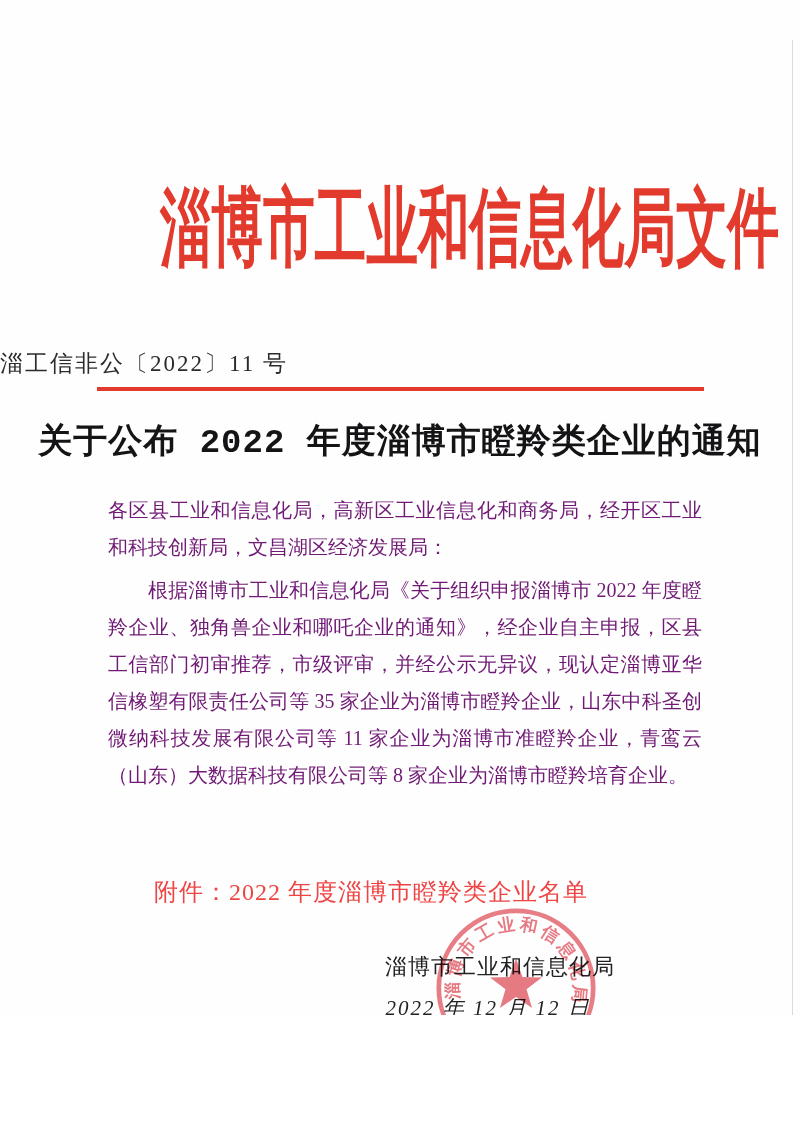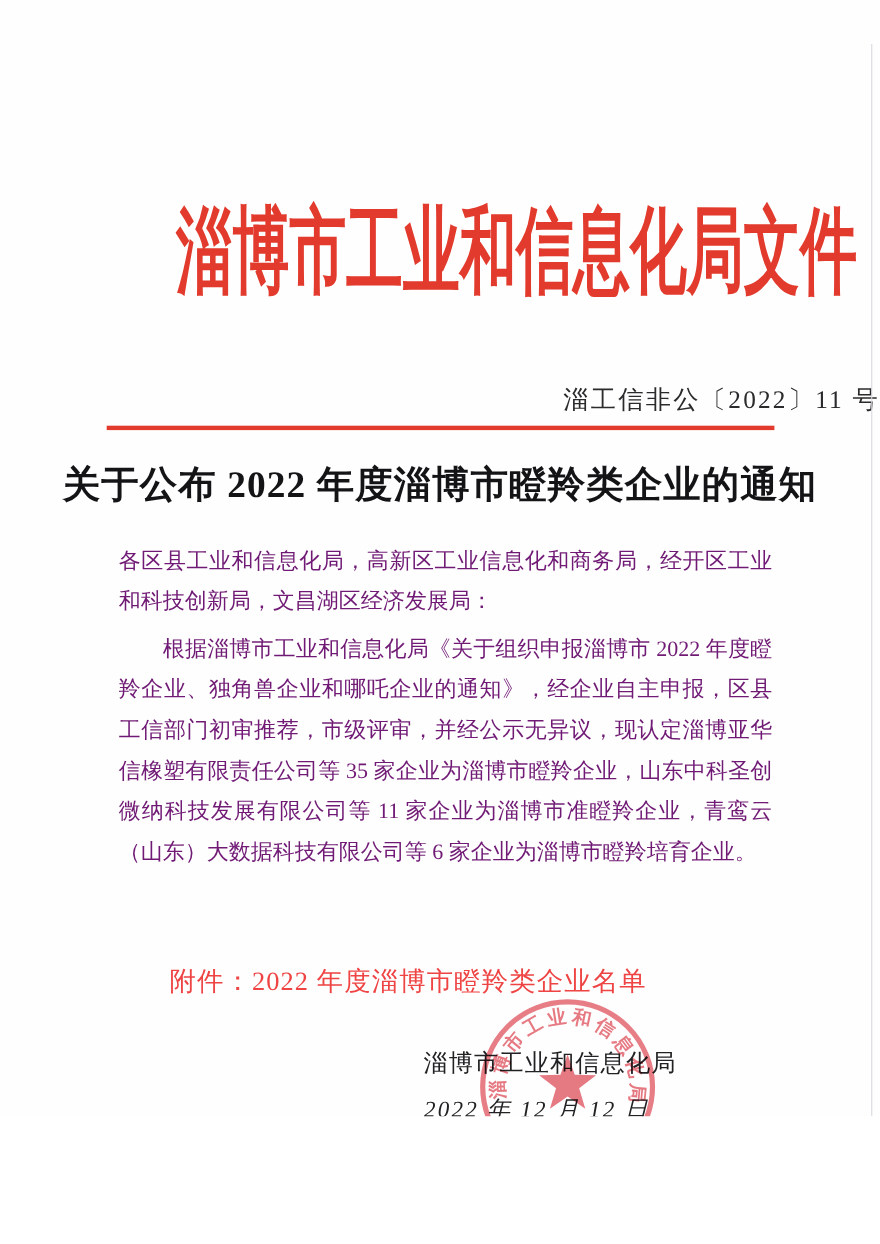--- a/index.html
+++ b/index.html
@@ -27,40 +27,41 @@
     line-height: 100px;
     font-weight: bold;
     color: #e23a2c;
     white-space: nowrap;
     transform: scaleX(0.60);
     transform-origin: 50% 50%;
   }
   .doc-number {
     position: absolute;
     left: 0; right: 0; top: 348px;
-    text-align: right;
+    text-align: left;
     font-size: 23px;
     letter-spacing: 2px;
     color: #2b2b2d;
   }
   .red-line {
     position: absolute;
     left: 97px; top: 387px;
     width: 607px; height: 4px;
     background: #e23a2c;
   }
   .doc-title {
     position: absolute;
     left: 0; right: 0; top: 418px;
     margin: 0;
     text-align: center;
     font-size: 34px;
     font-weight: bold;
     letter-spacing: 1px;
     color: #141416;
+    font-family: Liberation Mono, monospace;
   }
   .body-text {
     position: absolute;
     left: 108px; top: 492px;
     width: 594px;
     font-size: 20px;
     line-height: 37px;
     text-align: justify;
     text-justify: inter-ideograph;
     color: #701a75;
@@ -121,21 +122,21 @@
   <div class="header-title">淄博市工业和信息化局文件</div>
 
   <div class="doc-number">淄工信非公〔2022〕11 号</div>
 
   <div class="red-line"></div>
 
   <h1 class="doc-title">关于公布 2022 年度淄博市瞪羚类企业的通知</h1>
 
   <div class="body-text">
     <p class="recipients">各区县工业和信息化局，高新区工业信息化和商务局，经开区工业和科技创新局，文昌湖区经济发展局：</p>
-    <p class="main-para">根据淄博市工业和信息化局《关于组织申报淄博市 2022 年度瞪羚企业、独角兽企业和哪吒企业的通知》，经企业自主申报，区县工信部门初审推荐，市级评审，并经公示无异议，现认定淄博亚华信橡塑有限责任公司等 35 家企业为淄博市瞪羚企业，山东中科圣创微纳科技发展有限公司等 11 家企业为淄博市准瞪羚企业，青鸾云（山东）大数据科技有限公司等 6 家企业为淄博市瞪羚培育企业。</p>
+    <p class="main-para">根据淄博市工业和信息化局《关于组织申报淄博市 2022 年度瞪羚企业、独角兽企业和哪吒企业的通知》，经企业自主申报，区县工信部门初审推荐，市级评审，并经公示无异议，现认定淄博亚华信橡塑有限责任公司等 35 家企业为淄博市瞪羚企业，山东中科圣创微纳科技发展有限公司等 11 家企业为淄博市准瞪羚企业，青鸾云（山东）大数据科技有限公司等 8 家企业为淄博市瞪羚培育企业。</p>
   </div>
 
   <div class="attachment">附件：2022 年度淄博市瞪羚类企业名单</div>
 
   <div class="signer">淄博市工业和信息化局</div>
 
   <div class="sign-date">2022 年 12 月 12 日</div>
 
   <svg class="seal" viewBox="0 0 160 160" xmlns="http://www.w3.org/2000/svg">
     <circle cx="80" cy="80" r="73.5" fill="none" stroke="#e25a66" stroke-width="4.5" opacity="0.92"></circle>

